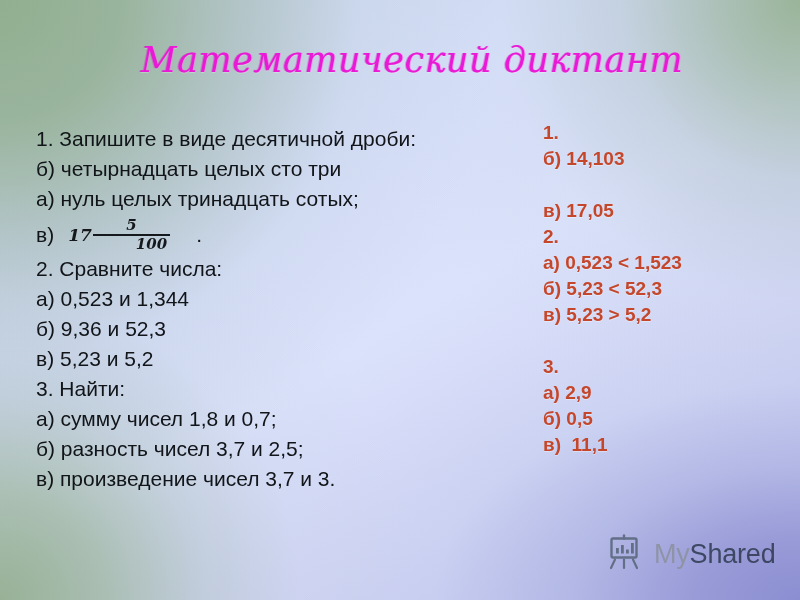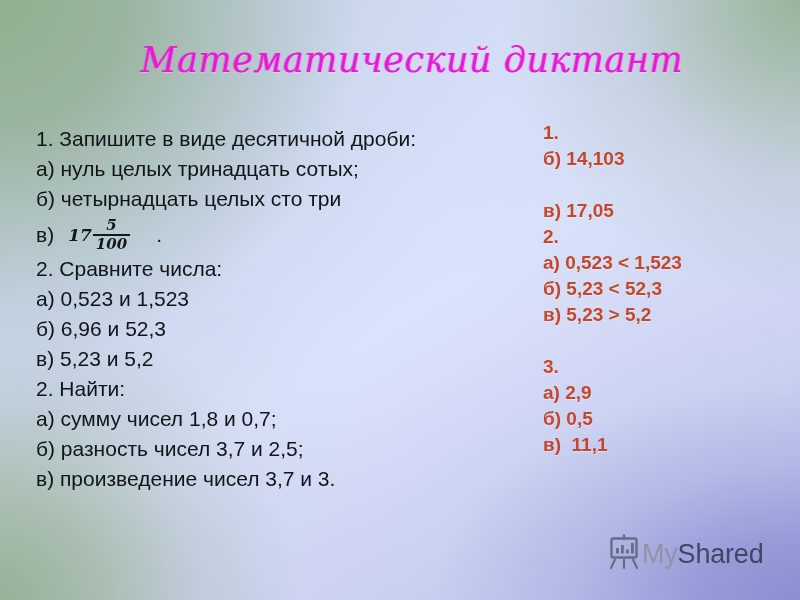--- a/index.html
+++ b/index.html
@@ -103,20 +103,21 @@
   }
   .frac .bar {
     width: 100%;
     min-width: 34px;
     height: 2px;
     background: #15181c;
   }
   .frac .den {
     font-size: 15px;
     padding: 1px 3px 0 3px;
+    margin-left: 40px;
   }
   .frac-dot {
     font-size: 21px;
     margin-left: 26px;
     color: #111418;
   }
 
   
   #answers {
     position: absolute;
@@ -138,21 +139,21 @@
     height: 26px;
   }
 
   
   #watermark {
     position: absolute;
     left: 608px;
     top: 534px;
     display: flex;
     align-items: center;
-    gap: 0;
+    gap: 12px;
     opacity: 0.92;
   }
   #watermark .wm-text {
     font-size: 27px;
     font-weight: 400;
     letter-spacing: -0.2px;
     line-height: 1;
   }
   #watermark .wm-my { color: #8d92a3; }
   #watermark .wm-shared { color: #36415a; }
@@ -160,41 +161,41 @@
 </head>
 <body>
 
 <div id="slide">
 
   <div id="title">Математический диктант</div>
 
   <div id="questions">
 
     <div class="q-line">1. Запишите в виде десятичной дроби:</div>
+    <div class="q-line">б) четырнадцать целых сто три</div>
     <div class="q-line">а) нуль целых тринадцать сотых;</div>
-    <div class="q-line">б) четырнадцать целых сто три</div>
 
     <div class="frac-line">
       <span class="frac-label">в)</span>
       <span class="mixed">
         <span class="whole">17</span>
         <span class="frac">
           <span class="num">5</span>
           <span class="bar"></span>
           <span class="den">100</span>
         </span>
       </span>
       <span class="frac-dot">.</span>
     </div>
 
     <div class="q-line">2. Сравните числа:</div>
-    <div class="q-line">а) 0,523 и 1,523</div>
-    <div class="q-line">б) 6,96 и 52,3</div>
+    <div class="q-line">а) 0,523 и 1,344</div>
+    <div class="q-line">б) 9,36 и 52,3</div>
     <div class="q-line">в) 5,23 и 5,2</div>
-    <div class="q-line">2. Найти:</div>
+    <div class="q-line">3. Найти:</div>
     <div class="q-line">а) сумму чисел 1,8 и 0,7;</div>
     <div class="q-line">б) разность чисел 3,7 и 2,5;</div>
     <div class="q-line">в) произведение чисел 3,7 и 3.</div>
   </div>
 
   <div id="answers">
     <div class="a-line">1.</div>
     <div class="a-line">б) 14,103</div>
     <div class="a-line blank"></div>
     <div class="a-line">в) 17,05</div>

